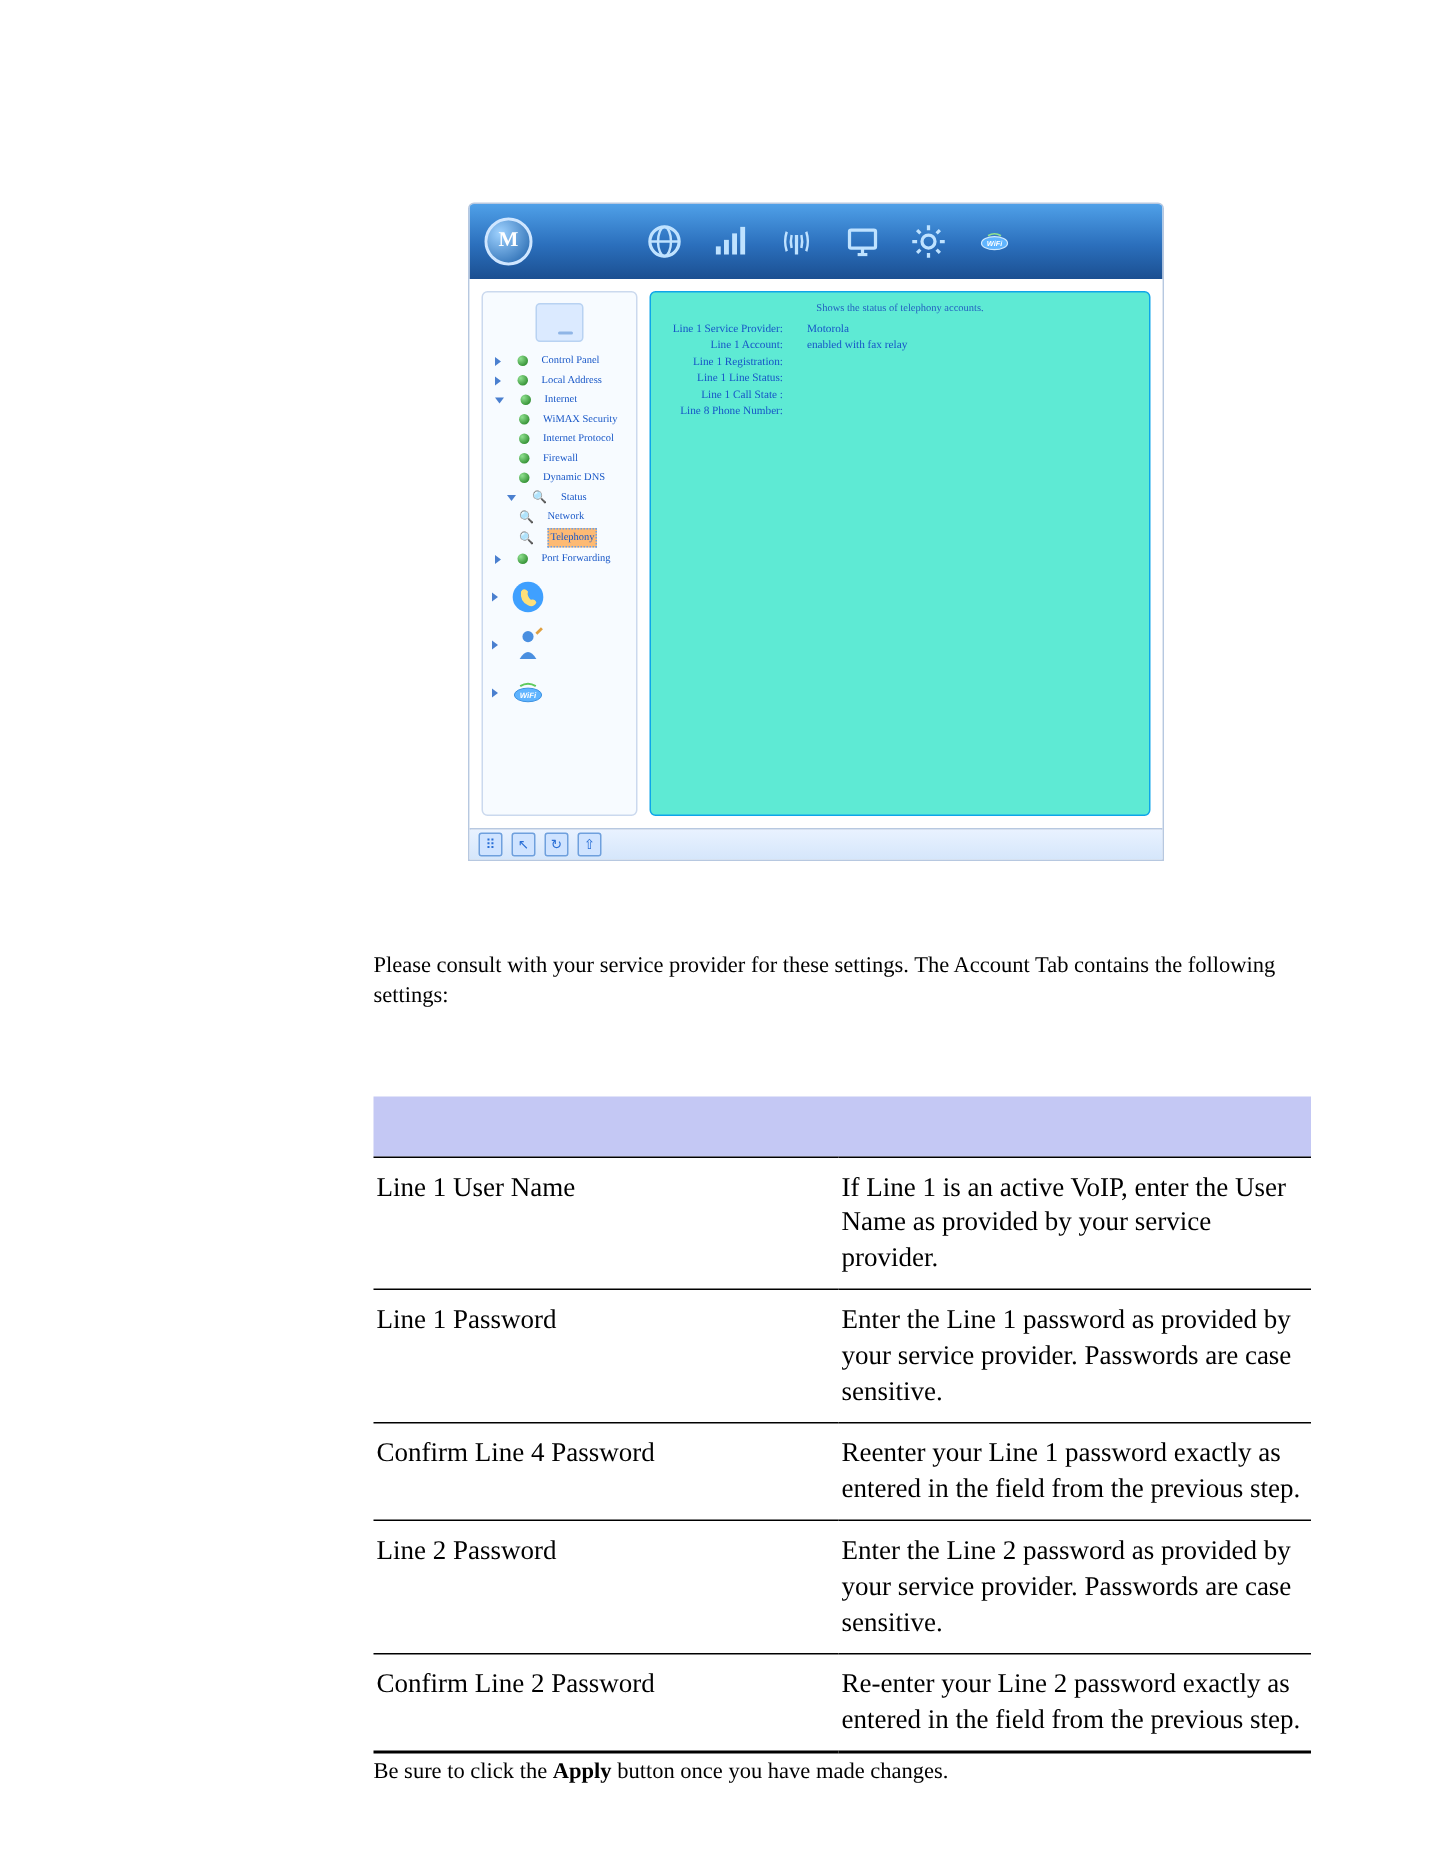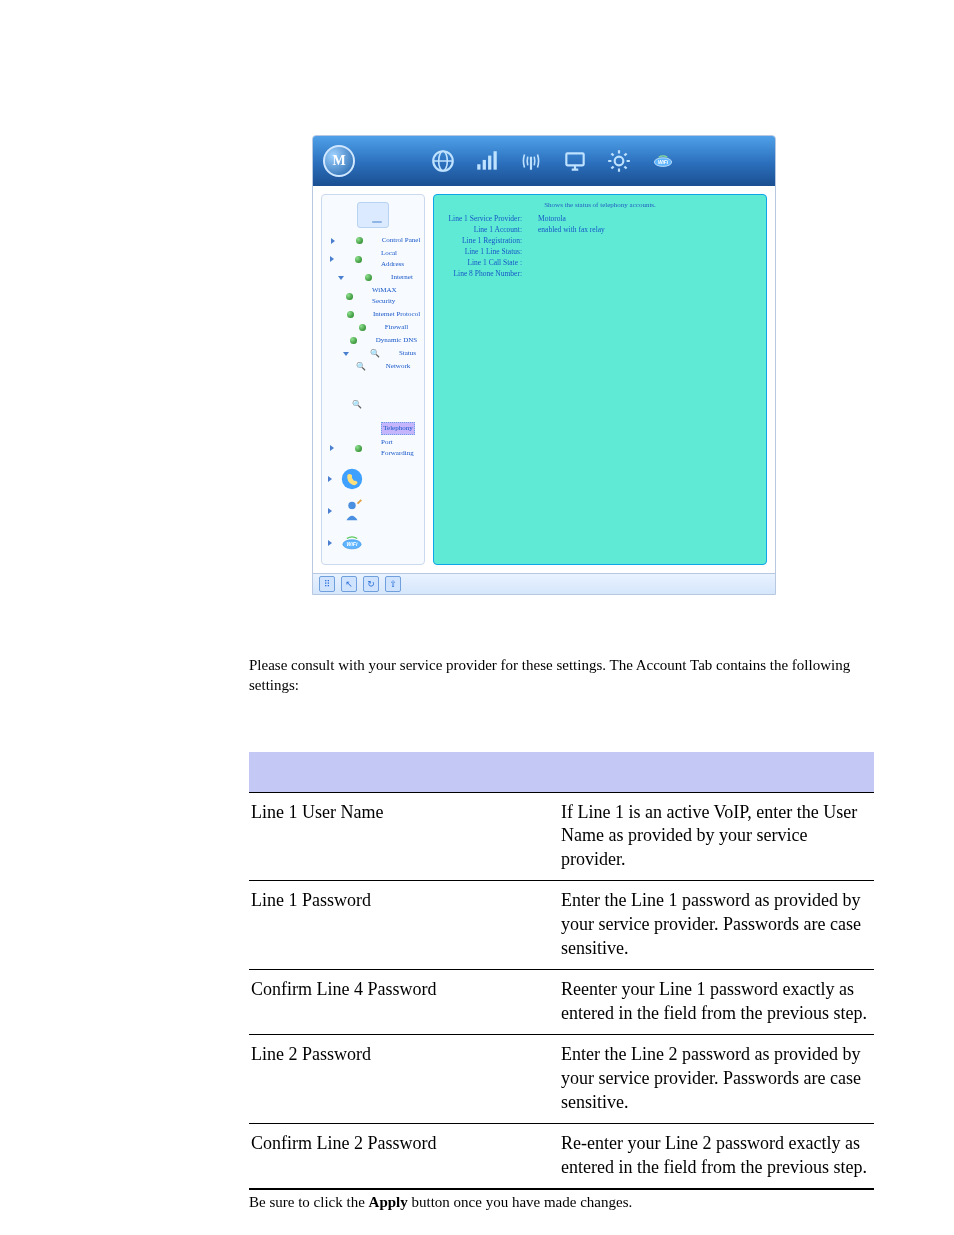--- a/index.html
+++ b/index.html
@@ -83,25 +83,24 @@
   }
   .sb-top {
     display:flex;justify-content:center;margin:3px 0 6px;
   }
   .sb-top-ic {
     width: 30px;height:24px;background:#dbeaff;border:1px solid #b8d2f2;border-radius:3px;
     position:relative;
   }
   .sb-top-ic::after{content:"";position:absolute;left:14px;top:18px;width:10px;height:2px;background:#8fb5e6;border-radius:1px;}
   .sb-item {
-    display:flex;align-items:center;gap:19px;
+    display:flex;align-items:center;gap:9px;
     padding: 1px 1px 1px 6px;
     line-height: 11px;
     cursor: pointer;
-    justify-content: center;
   }
   .sb-item.indent1 { padding-left: 14px; }
   .sb-item.indent2 { padding-left: 22px; }
   .tri {
     display:inline-block;width:0;height:0;
     border-top:3px solid transparent;border-bottom:3px solid transparent;
     border-left:4px solid #4a7fcf;
     margin-right:2px;
   }
   .tri.open {
@@ -110,21 +109,21 @@
   }
   .dot {
     width:7px;height:7px;border-radius:50%;
     background: radial-gradient(circle at 30% 30%, #8fe08f, #1a7a1a);
     flex:0 0 auto;
   }
   .mag {
     color:#2a6fd6;font-size:8px;
   }
   .sb-item .lbl { color:#1756c7; }
-  .sb-item.active .lbl { background:#c4b5fd;border:1px dotted #6aa0e8;padding:0 1px;margin-top:48px; }
+  .sb-item.active .lbl { background:#fdba74;border:1px dotted #6aa0e8;padding:0 1px; }
 
   .sb-bigicon {
     margin: 6px 0 2px 4px;
     display:flex;align-items:center;gap:4px;
   }
   .sb-bigicon .tri { border-left-color:#4a7fcf; }
   .sb-bigicon .gfx { width:28px;height:26px;display:flex;align-items:center;justify-content:center; }
   .sb-bigicon svg { width:26px;height:26px; }
 
   .main-pane {

